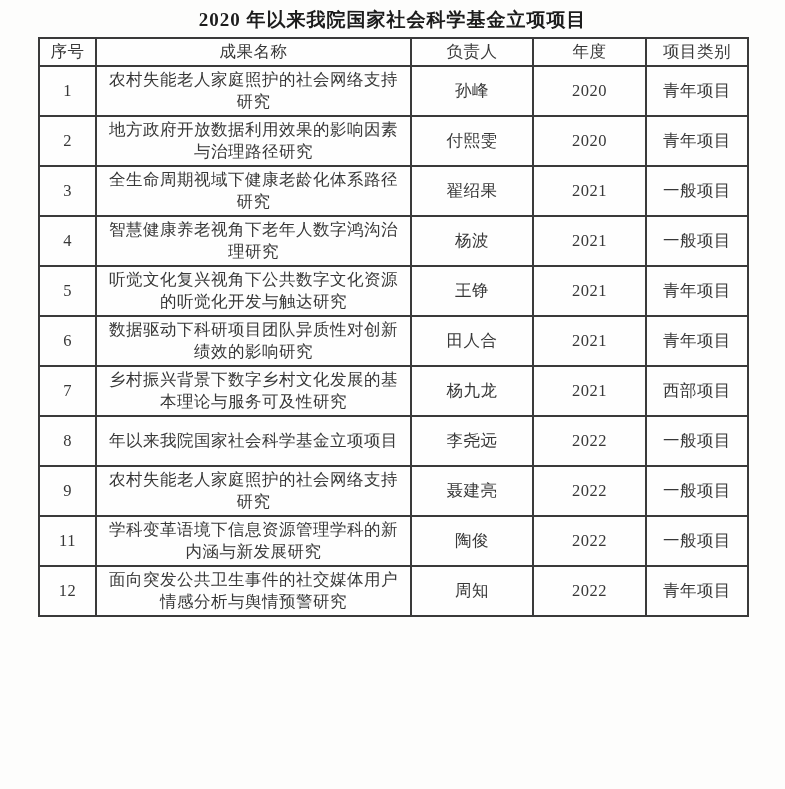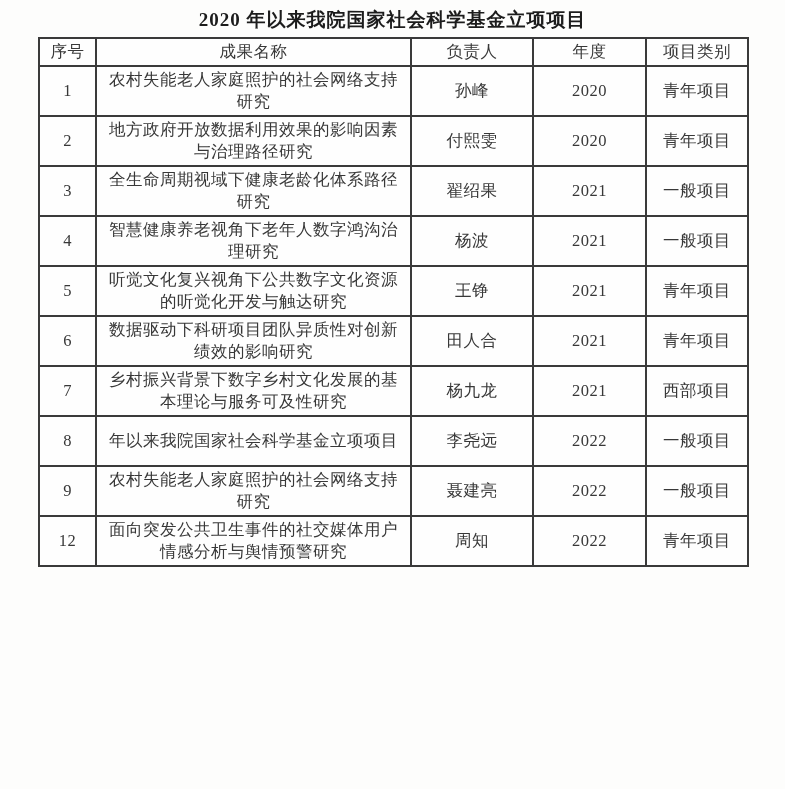--- a/index.html
+++ b/index.html
@@ -145,20 +145,27 @@
       <td class="cat">一般项目</td>
     </tr>
         <tr>
       <td class="num">9</td>
       <td class="name">农村失能老人家庭照护的社会网络支持研究</td>
       <td class="pi">聂建亮</td>
       <td class="year">2022</td>
       <td class="cat">一般项目</td>
     </tr>
         <tr>
+      <td class="num">11</td>
+      <td class="name">学科变革语境下信息资源管理学科的新内涵与新发展研究</td>
+      <td class="pi">陶俊</td>
+      <td class="year">2022</td>
+      <td class="cat">一般项目</td>
+    </tr>
+        <tr>
       <td class="num">12</td>
       <td class="name">面向突发公共卫生事件的社交媒体用户情感分析与舆情预警研究</td>
       <td class="pi">周知</td>
       <td class="year">2022</td>
       <td class="cat">青年项目</td>
     </tr>
       </tbody>
   </table>
 
 </div>

